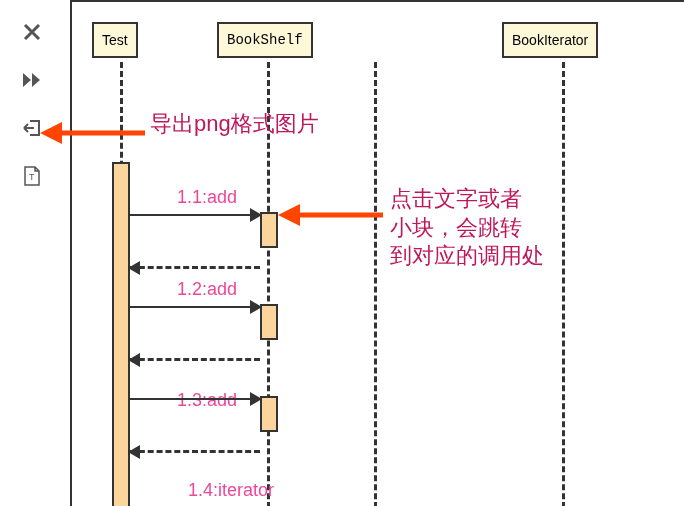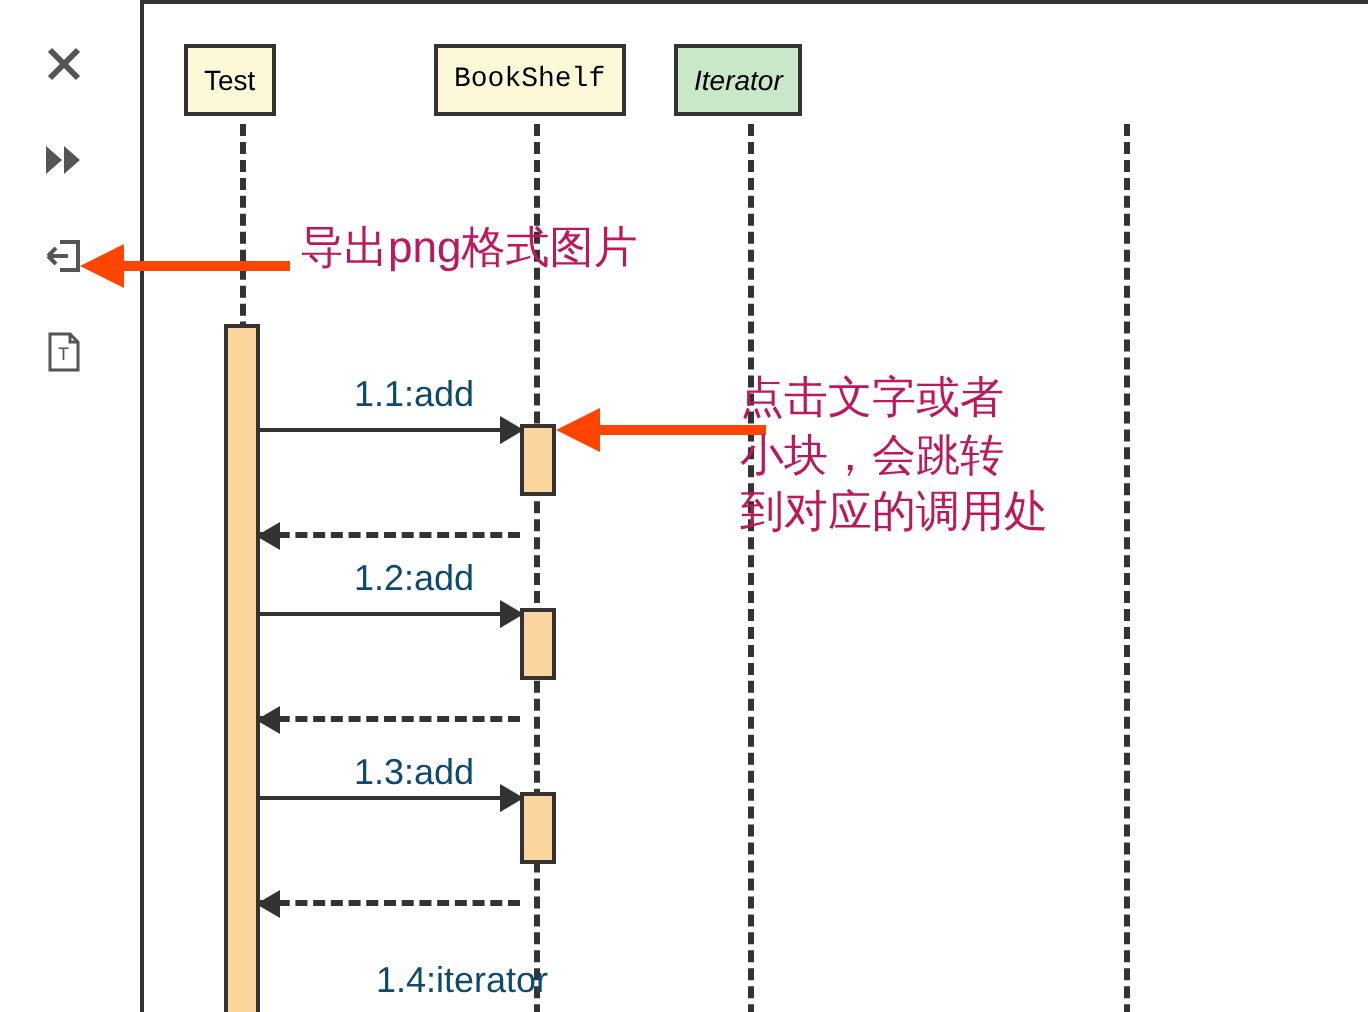--- a/index.html
+++ b/index.html
@@ -17,21 +17,21 @@
   .lifeline { position: absolute; top: 60px; width: 0; border-left: 3px dashed #333; height: 500px; }
   
   .activation { position: absolute; background: #fcd59c; border: 2px solid #333; width: 18px; }
   
   .message-line { position: absolute; height: 2px; background: #333; }
   .message-line::after { content: ''; position: absolute; right: -2px; top: -6px; border-left: 12px solid #333; border-top: 7px solid transparent; border-bottom: 7px solid transparent; }
   
   .return-line { position: absolute; height: 0; border-top: 3px dashed #333; }
   .return-line::before { content: ''; position: absolute; left: -2px; top: -8px; border-right: 12px solid #333; border-top: 7px solid transparent; border-bottom: 7px solid transparent; }
   
-  .message-label { position: absolute; font-size: 18px; color: #0c4a6e; }
+  .message-label { position: absolute; font-size: 18px; color: #ec4899; }
   
   .annotation { position: absolute; color: #be185d; font-size: 22px; line-height: 1.3; }
   
   .arrow-red { position: absolute; }
   .arrow-red-line { stroke: #ff4500; stroke-width: 5; fill: none; }
   .arrow-red-head { fill: #ff4500; }
 </style>
 </head>
 <body>
 
@@ -56,53 +56,53 @@
         <path d="M2 1 L12 1 L16 5 L16 19 L2 19 Z M12 1 L12 5 L16 5" stroke="#555" stroke-width="1.5" fill="none"></path>
         <text x="6" y="14" font-size="9" fill="#555">T</text>
       </svg>
   </button>
 </div>
 
 <div class="diagram-area">
 
   <div class="lifeline-header lifeline-yellow" style="left:20px;"><span>Test</span></div>
   <div class="lifeline-header lifeline-yellow" style="left:145px;font-family:Liberation Mono, monospace;"><span>BookShelf</span></div>
-  <div class="lifeline-header lifeline-green" style="left:265px;"><span>Iterator</span></div>
+  <div class="lifeline-header lifeline-yellow" style="left:430px;"><span>BookIterator</span></div>
 
   <div class="lifeline" style="left:48px;"></div>
   <div class="lifeline" style="left:195px;"></div>
   <div class="lifeline" style="left:302px;"></div>
   <div class="lifeline" style="left:490px;"></div>
 
   <div class="activation" style="left:40px; top:160px; height:360px;"></div>
 
   <div class="message-label" style="left:105px; top:185px;">1.1:add</div>
   <div class="message-line" style="left:58px; top:212px; width:130px;"></div>
   <div class="activation" style="left:188px; top:210px; height:36px;"></div>
   <div class="return-line" style="left:58px; top:264px; width:130px;"></div>
 
   <div class="message-label" style="left:105px; top:277px;">1.2:add</div>
   <div class="message-line" style="left:58px; top:304px; width:130px;"></div>
   <div class="activation" style="left:188px; top:302px; height:36px;"></div>
   <div class="return-line" style="left:58px; top:356px; width:130px;"></div>
 
-  <div class="message-label" style="left:105px; top:374px;">1.3:add</div>
+  <div class="message-label" style="left:105px; top:388px;">1.3:add</div>
   <div class="message-line" style="left:58px; top:396px; width:130px;"></div>
   <div class="activation" style="left:188px; top:394px; height:36px;"></div>
   <div class="return-line" style="left:58px; top:448px; width:130px;"></div>
 
   <div class="message-label" style="left:80px; top:478px;margin-left:36px;">1.4:iterator</div>
 
 </div>
 
 <svg class="arrow-red" style="left:40px; top:118px;" width="110" height="30">
   <line x1="105" y1="15" x2="20" y2="15" class="arrow-red-line"></line>
   <polygon points="0,15 22,4 22,26" class="arrow-red-head"></polygon>
 </svg>
 <div class="annotation" style="left:150px; top:110px;">导出png格式图片</div>
 
 <svg class="arrow-red" style="left:278px; top:200px;" width="110" height="30">
   <line x1="105" y1="15" x2="20" y2="15" class="arrow-red-line"></line>
   <polygon points="0,15 22,4 22,26" class="arrow-red-head"></polygon>
 </svg>
-<div class="annotation" style="left:370px; top:185px; white-space: pre-line; font-family: Liberation Serif, serif;">点击文字或者
+<div class="annotation" style="left:390px; top:185px; white-space: pre-line; font-family: Liberation Serif, serif;">点击文字或者
 小块，会跳转
 到对应的调用处</div>
 
 </body></html>

